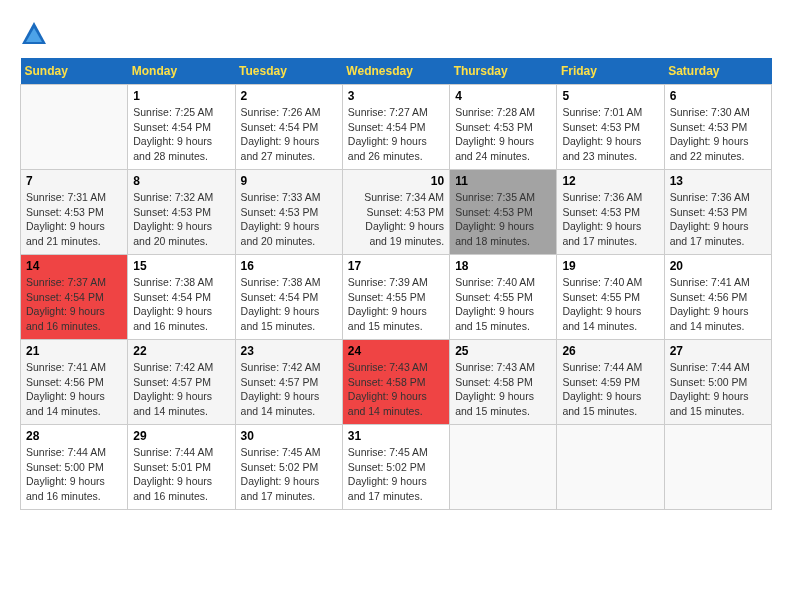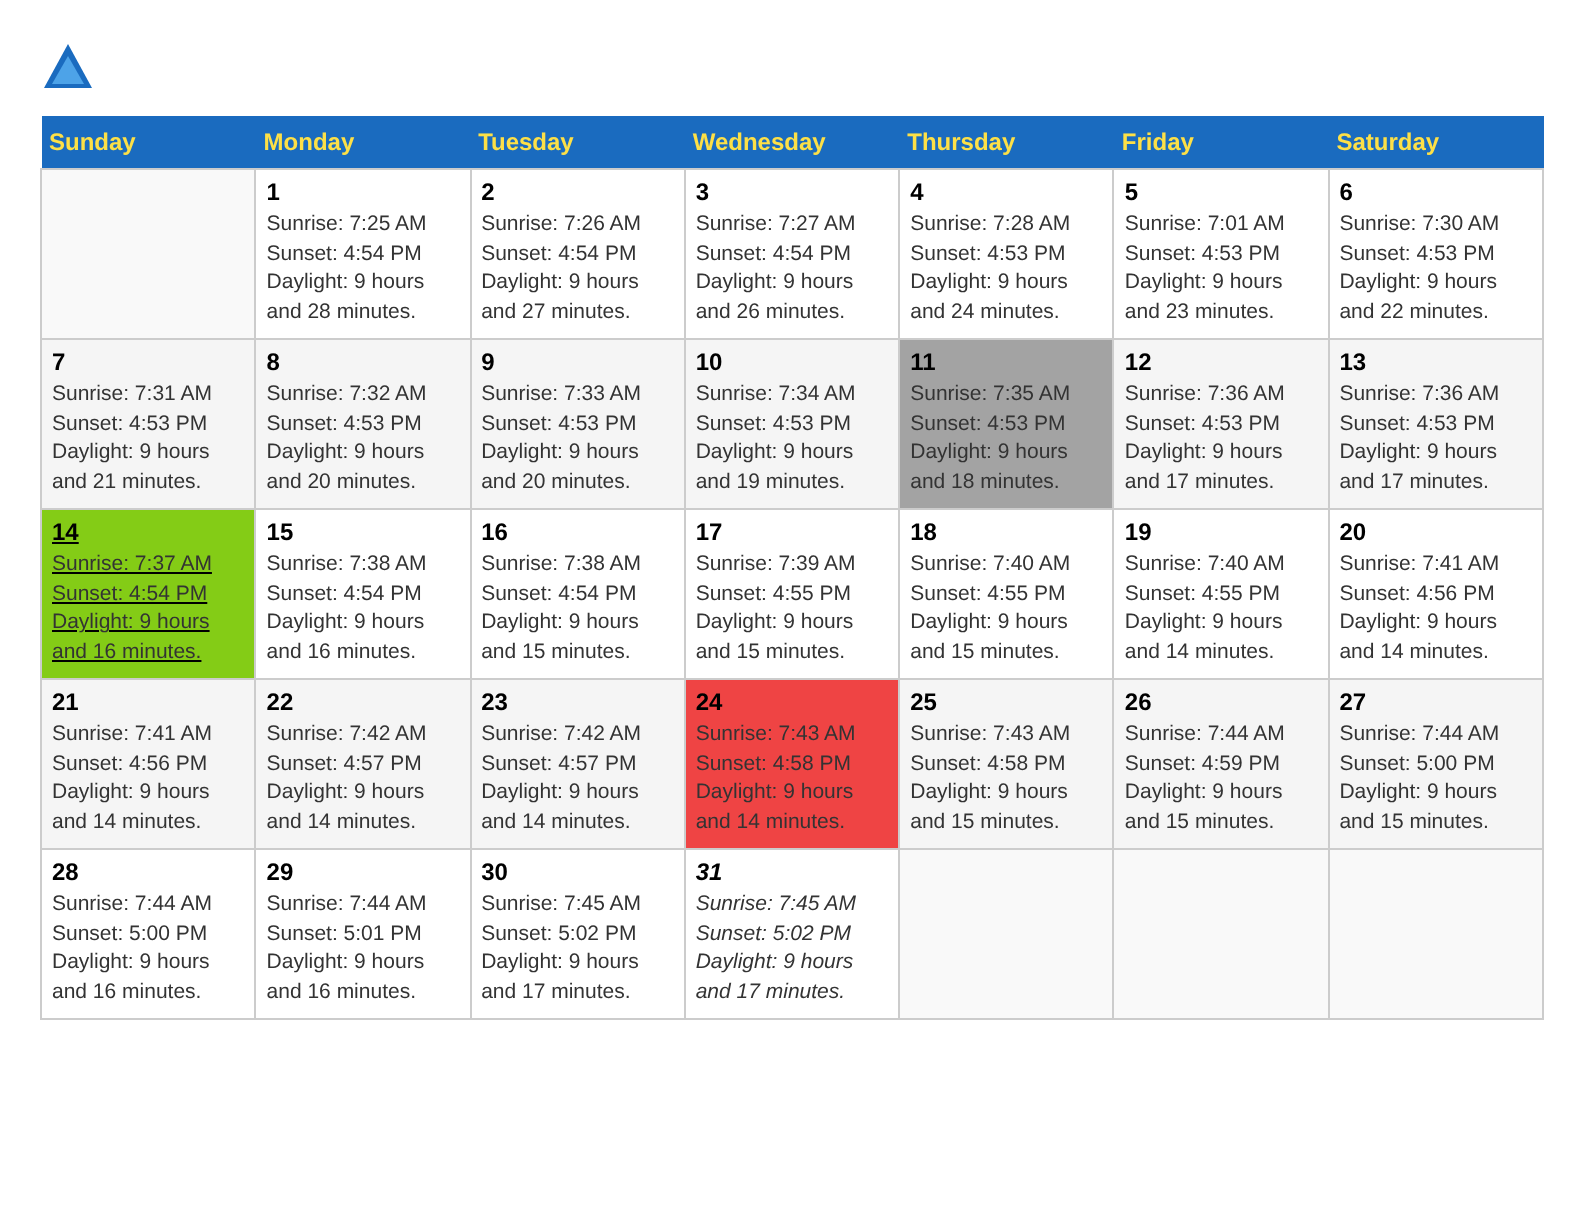--- a/index.html
+++ b/index.html
@@ -179,21 +179,21 @@
 Daylight: 9 hours
 and 20 minutes.</div>
         </td>
         <td style="background-color: rgb(245, 245, 245);">
           <span class="day-number">9</span>
           <div class="day-info">Sunrise: 7:33 AM
 Sunset: 4:53 PM
 Daylight: 9 hours
 and 20 minutes.</div>
         </td>
-        <td style="background-color: rgb(245, 245, 245);">
+        <td style="background-color: rgb(245, 245, 245); text-align: right;">
           <span class="day-number">10</span>
           <div class="day-info">Sunrise: 7:34 AM
 Sunset: 4:53 PM
 Daylight: 9 hours
 and 19 minutes.</div>
         </td>
         <td style="background-color: #a3a3a3;">
           <span class="day-number">11</span>
           <div class="day-info">Sunrise: 7:35 AM
 Sunset: 4:53 PM
@@ -209,21 +209,21 @@
         </td>
         <td style="background-color: rgb(245, 245, 245);">
           <span class="day-number">13</span>
           <div class="day-info">Sunrise: 7:36 AM
 Sunset: 4:53 PM
 Daylight: 9 hours
 and 17 minutes.</div>
         </td>
       </tr>
       <tr>
-        <td style="background-color: #84cc16; text-decoration: underline;">
+        <td style="background-color: #ef4444;">
           <span class="day-number">14</span>
           <div class="day-info">Sunrise: 7:37 AM
 Sunset: 4:54 PM
 Daylight: 9 hours
 and 16 minutes.</div>
         </td>
         <td style="background-color: rgb(255, 255, 255);">
           <span class="day-number">15</span>
           <div class="day-info">Sunrise: 7:38 AM
 Sunset: 4:54 PM
@@ -332,21 +332,21 @@
 Daylight: 9 hours
 and 16 minutes.</div>
         </td>
         <td style="background-color: rgb(255, 255, 255);">
           <span class="day-number">30</span>
           <div class="day-info">Sunrise: 7:45 AM
 Sunset: 5:02 PM
 Daylight: 9 hours
 and 17 minutes.</div>
         </td>
-        <td style="background-color: rgb(255, 255, 255); font-style: italic;">
+        <td style="background-color: rgb(255, 255, 255);">
           <span class="day-number">31</span>
           <div class="day-info">Sunrise: 7:45 AM
 Sunset: 5:02 PM
 Daylight: 9 hours
 and 17 minutes.</div>
         </td>
         <td class="empty-cell" style="background-color: rgb(249, 249, 249);"></td>
         <td class="empty-cell" style="background-color: rgb(249, 249, 249);"></td>
         <td class="empty-cell" style="background-color: rgb(249, 249, 249);"></td>
       </tr>

